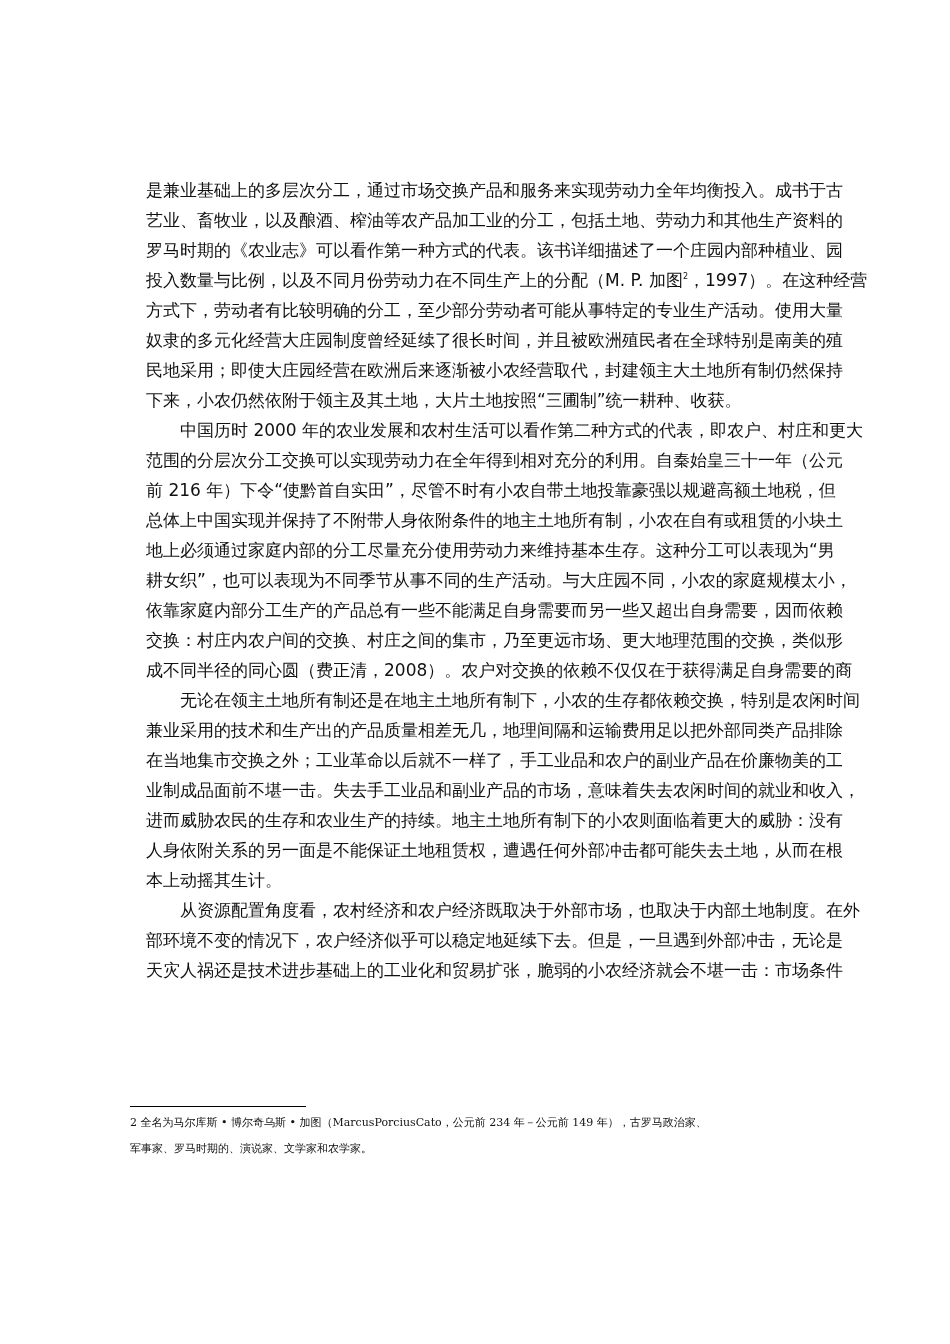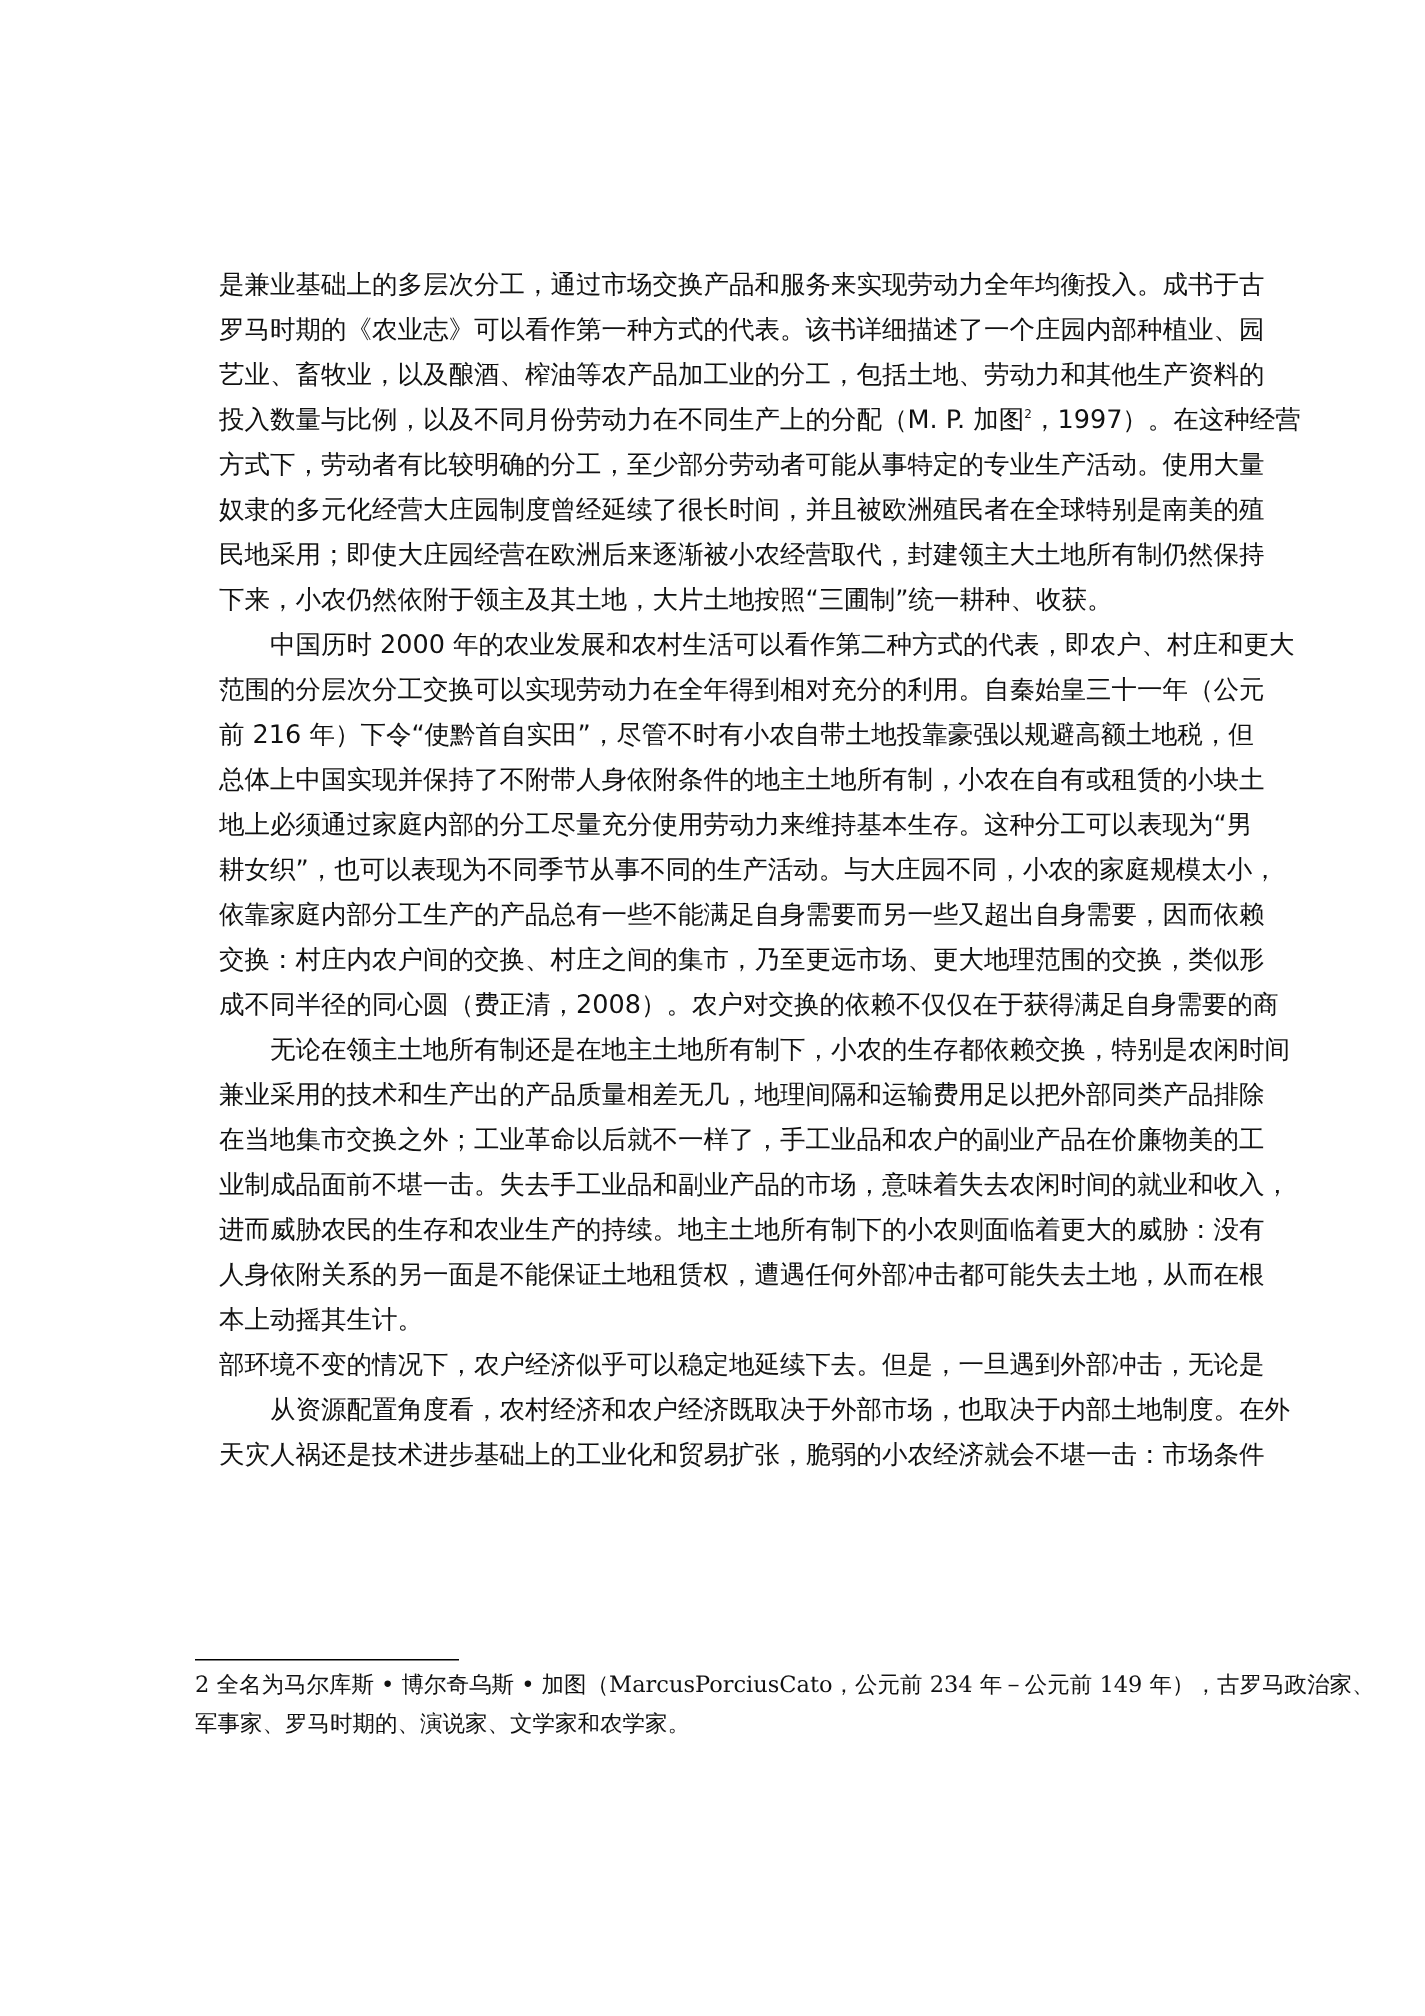--- a/index.html
+++ b/index.html
@@ -50,38 +50,38 @@
       width: 176px;
       height: 0;
       border-top: 1px solid #000000;
     }
     .footnote {
       position: absolute;
       left: 130px;
       top: 1110px;
       width: 702px;
       font-family: "DejaVu Serif", "Liberation Serif", serif;
-      font-size: 15px;
+      font-size: 11px;
       color: #111111;
     }
     .footnote .fline {
       height: 26px;
       line-height: 26px;
       white-space: nowrap;
     }
   </style>
 </head>
 <body>
 
 <div class="page">
 
   <div>
     <div class="line">是兼业基础上的多层次分工，通过市场交换产品和服务来实现劳动力全年均衡投入。成书于古</div>
+    <div class="line">艺业、畜牧业，以及酿酒、榨油等农产品加工业的分工，包括土地、劳动力和其他生产资料的</div>
     <div class="line">罗马时期的《农业志》可以看作第一种方式的代表。该书详细描述了一个庄园内部种植业、园</div>
-    <div class="line">艺业、畜牧业，以及酿酒、榨油等农产品加工业的分工，包括土地、劳动力和其他生产资料的</div>
     <div class="line"><span>投入数量与比例，以及不同月份劳动力在不同生产上的分配（M. P. 加图</span><span class="sup">2</span><span>，1997）。在这种经营</span></div>
     <div class="line">方式下，劳动者有比较明确的分工，至少部分劳动者可能从事特定的专业生产活动。使用大量</div>
     <div class="line">奴隶的多元化经营大庄园制度曾经延续了很长时间，并且被欧洲殖民者在全球特别是南美的殖</div>
     <div class="line">民地采用；即使大庄园经营在欧洲后来逐渐被小农经营取代，封建领主大土地所有制仍然保持</div>
     <div class="line last">下来，小农仍然依附于领主及其土地，大片土地按照“三圃制”统一耕种、收获。</div>
   </div>
 
   <div>
     <div class="line indent">中国历时 2000 年的农业发展和农村生活可以看作第二种方式的代表，即农户、村庄和更大</div>
     <div class="line">范围的分层次分工交换可以实现劳动力在全年得到相对充分的利用。自秦始皇三十一年（公元</div>
@@ -98,22 +98,22 @@
     <div class="line indent">无论在领主土地所有制还是在地主土地所有制下，小农的生存都依赖交换，特别是农闲时间</div>
     <div class="line">兼业采用的技术和生产出的产品质量相差无几，地理间隔和运输费用足以把外部同类产品排除</div>
     <div class="line">在当地集市交换之外；工业革命以后就不一样了，手工业品和农户的副业产品在价廉物美的工</div>
     <div class="line">业制成品面前不堪一击。失去手工业品和副业产品的市场，意味着失去农闲时间的就业和收入，</div>
     <div class="line">进而威胁农民的生存和农业生产的持续。地主土地所有制下的小农则面临着更大的威胁：没有</div>
     <div class="line">人身依附关系的另一面是不能保证土地租赁权，遭遇任何外部冲击都可能失去土地，从而在根</div>
     <div class="line last">本上动摇其生计。</div>
   </div>
 
   <div>
+    <div class="line indent">从资源配置角度看，农村经济和农户经济既取决于外部市场，也取决于内部土地制度。在外</div>
     <div class="line">部环境不变的情况下，农户经济似乎可以稳定地延续下去。但是，一旦遇到外部冲击，无论是</div>
-    <div class="line indent">从资源配置角度看，农村经济和农户经济既取决于外部市场，也取决于内部土地制度。在外</div>
     <div class="line">天灾人祸还是技术进步基础上的工业化和贸易扩张，脆弱的小农经济就会不堪一击：市场条件</div>
   </div>
 </div>
 
 <div class="footnote-rule"></div>
 
 <div class="footnote">
   <div class="fline">2  全名为马尔库斯 • 博尔奇乌斯 • 加图（MarcusPorciusCato，公元前 234 年－公元前 149 年），古罗马政治家、</div>
   <div class="fline">军事家、罗马时期的、演说家、文学家和农学家。</div>
 </div>

